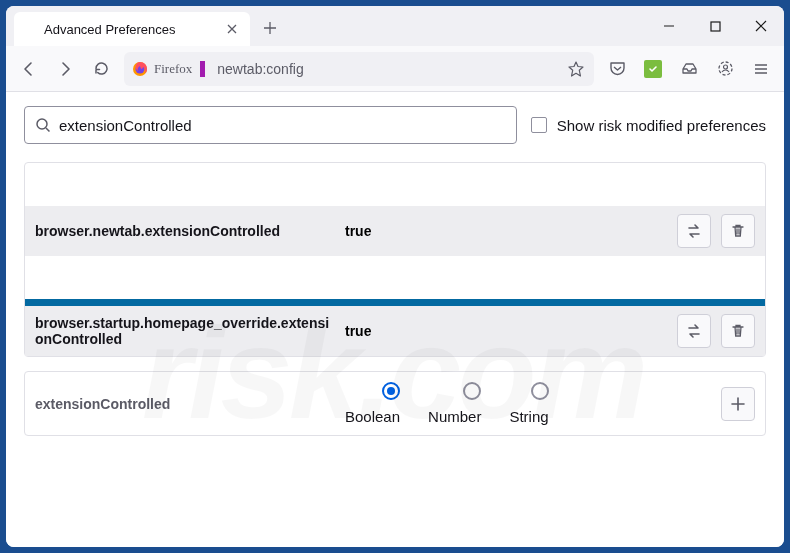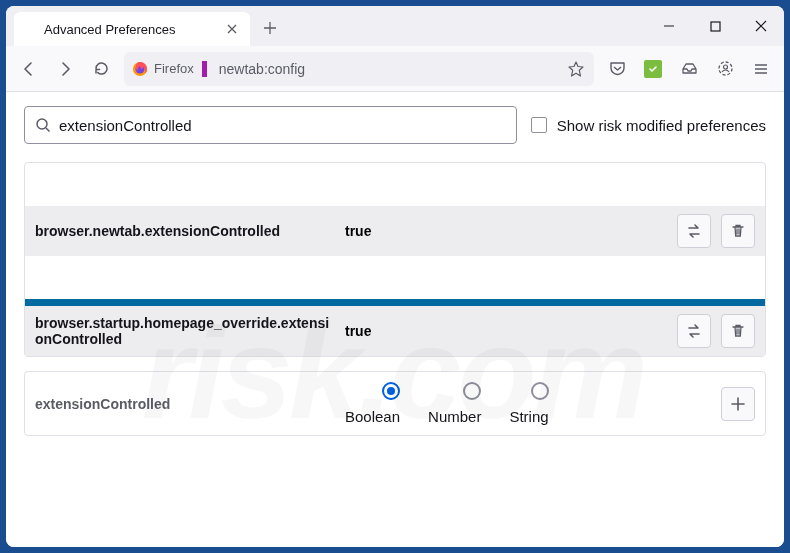--- a/index.html
+++ b/index.html
@@ -56,21 +56,21 @@
   flex:1;
   height:34px;
   background:#f0f0f4;
   border-radius:6px;
   display:flex;
   align-items:center;
   padding:0 4px 0 8px;
   margin:0 4px;
   gap:6px;
 }
-.urlbar-identity { display:flex; align-items:center; gap:6px; padding:0 8px 0 0; border-right:5px solid #a21caf;}
+.urlbar-identity { display:flex; align-items:center; gap:6px; padding:0 8px 0 0; border-right:5px solid #a21caf;font-family:Liberation Serif, serif;}
 .ff-logo { width:16px; height:16px; }
 .urlbar-label { color:#5b5b66; font-size:13px; }
 .urlbar-text { color:#5b5b66; font-size:14px; padding-left:6px; flex:1;}
 .urlbar-star { width:28px; height:28px; display:flex; align-items:center; justify-content:center; color:#5b5b66;}
 .content {
   flex:1;
   background:#fff;
   padding: 14px 18px;
   overflow:auto;
   position:relative;

